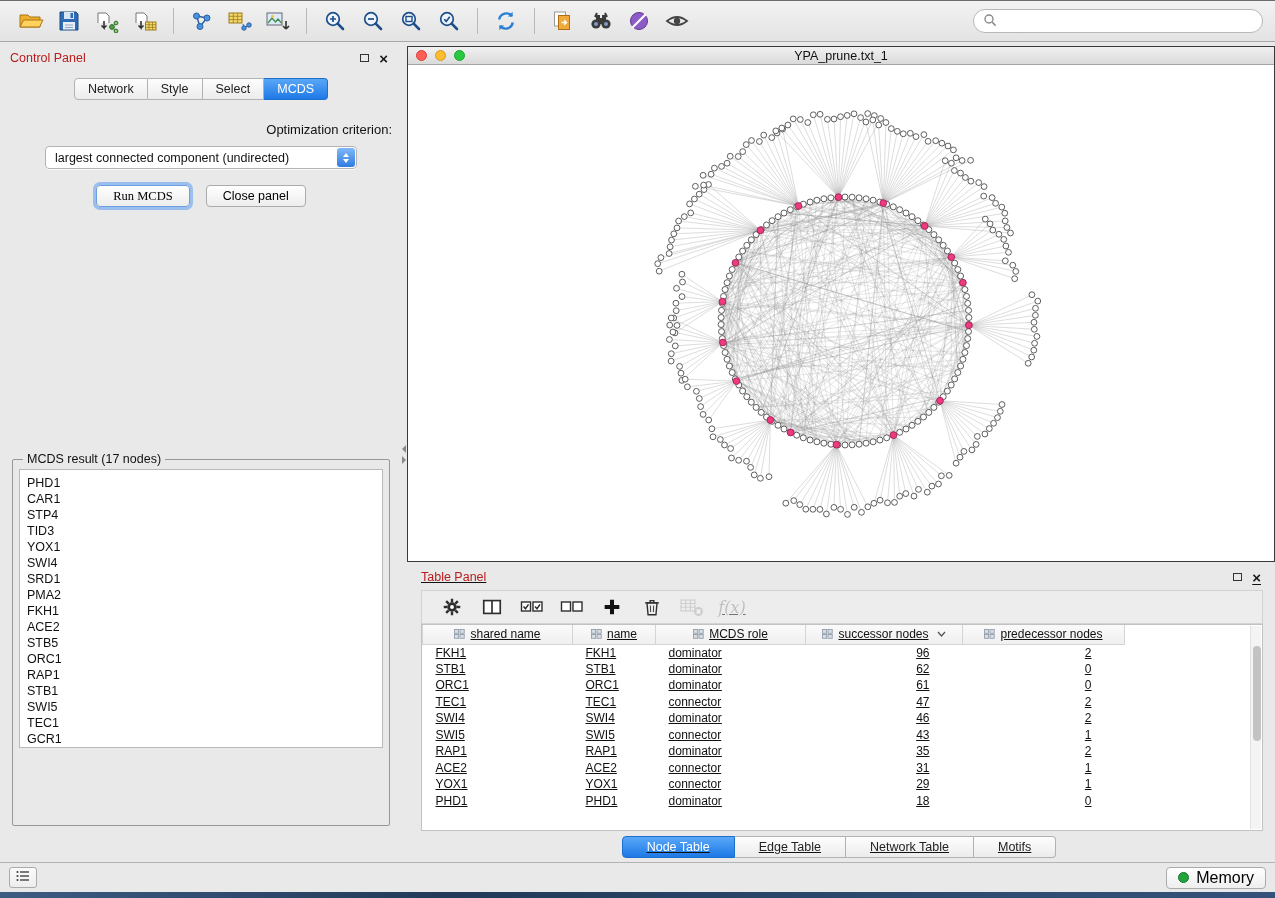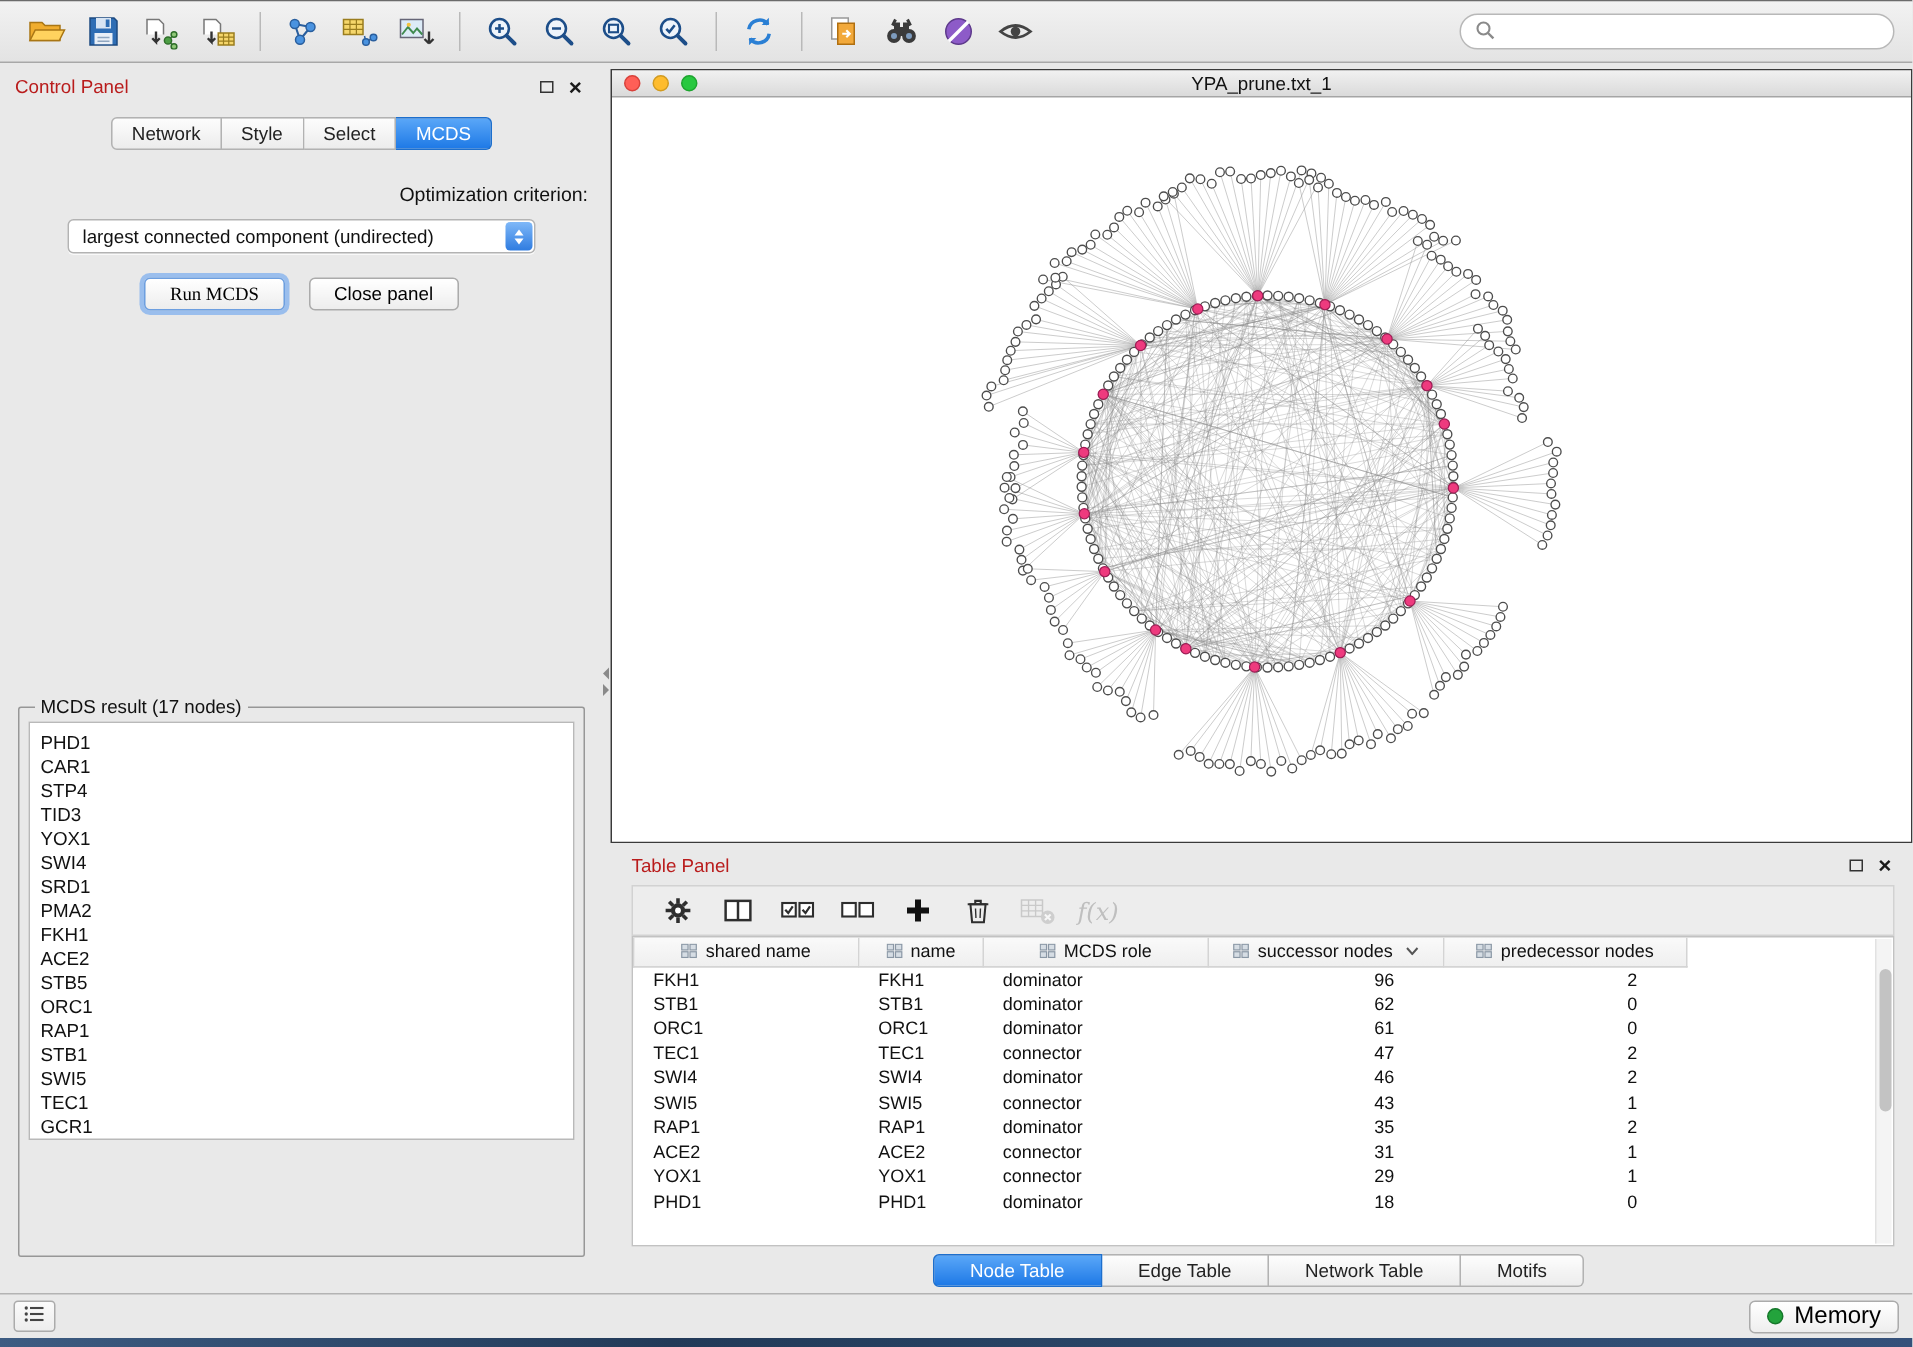--- a/index.html
+++ b/index.html
@@ -33,21 +33,21 @@
   .opt-label{text-align:right;margin-top:22px;font-size:13px;}
   .dropdown{margin:9px auto 0;width:312px;height:23px;background:#fff;border:1px solid #b3b3b3;border-radius:4px;display:flex;align-items:center;padding-left:9px;font-size:12.5px;position:relative;box-shadow:0 1px 0 rgba(255,255,255,.7);}
   .stepper{position:absolute;right:1px;top:1px;bottom:1px;width:18px;background:linear-gradient(#7fb8f8,#2f7ce0);border-radius:3px;display:flex;flex-direction:column;align-items:center;justify-content:center;gap:2px;}
   .stepper i{width:0;height:0;border-left:3.5px solid transparent;border-right:3.5px solid transparent;display:block;}
   .stepper .up{border-bottom:4px solid #fff;}
   .stepper .down{border-top:4px solid #fff;}
   .btn-row{display:flex;justify-content:center;gap:16px;margin-top:16px;}
   .btn{height:22px;padding:0 16px;background:linear-gradient(#ffffff,#ededed);border:1px solid #ababab;border-radius:4px;font-size:12.5px;font-family:"Liberation Sans",sans-serif;cursor:default;}
   .btn.focused{box-shadow:0 0 0 3px rgba(90,155,240,.55);border-color:#6d9fe0;font-family:Liberation Serif, serif;}
   .cp-spacer{flex:1;}
-  .result-box{border:1px solid #979797;border-radius:2px;height:374px;display:flex;flex-direction:column;padding:3px 6px 6px;margin:4px 2px;}
+  .result-box{border:1px solid #979797;border-radius:2px;height:374px;display:flex;flex-direction:column;padding:3px 6px 6px;margin:16px 2px;}
   .result-box legend{font-size:12.5px;padding:0 4px;margin-left:4px;}
   .result-list{flex:1;background:#fff;border:1px solid #b9b9b9;padding:5px 0 0 7px;overflow:hidden;}
   .mcds-item{font-size:12.5px;height:16px;line-height:16px;}
 
   
   .v-splitter{width:7px;flex:0 0 7px;display:flex;flex-direction:column;align-items:center;justify-content:center;gap:3px;}
   .sp-tri{width:0;height:0;display:block;}
   .sp-tri.left{border-top:4px solid transparent;border-bottom:4px solid transparent;border-right:4px solid #8a8a8a;}
   .sp-tri.right{border-top:4px solid transparent;border-bottom:4px solid transparent;border-left:4px solid #8a8a8a;}
 
@@ -57,21 +57,21 @@
   .net-titlebar{height:18px;flex:0 0 18px;background:linear-gradient(#f1f1f1,#dadada);border-bottom:1px solid #a5a5a5;display:flex;align-items:center;position:relative;}
   .tl{width:11px;height:11px;border-radius:50%;margin-left:8px;flex:0 0 11px;}
   .tl.red{background:#ff5f57;border:1px solid #d8413a;}
   .tl.yellow{background:#febc2e;border:1px solid #d29b20;}
   .tl.green{background:#28c840;border:1px solid #1da52f;}
   .net-title{position:absolute;left:0;right:0;text-align:center;font-size:12.5px;color:#111;pointer-events:none;}
   .net-canvas{flex:1;background:#fff;min-height:0;}
   #netsvg{width:100%;height:100%;display:block;}
 
   
-  .table-panel{flex:1;margin-top:5px;display:flex;flex-direction:column;background:#e9e9e9;min-height:0;padding:0 10px 0 6px;}
+  .table-panel{flex:1;margin-top:5px;display:flex;flex-direction:column;background:#e9e9e9;min-height:0;padding:0 10px 0 6px;text-decoration:underline;}
   .table-panel .panel-header{padding-left:8px;}
   .tp-toolbar{height:34px;flex:0 0 34px;background:#ededed;border:1px solid #d2d2d2;margin:3px 2px 0 8px;display:flex;align-items:center;gap:4px;padding:0 12px;}
   .tp-btn{width:36px;height:30px;border:none;background:transparent;display:flex;align-items:center;justify-content:center;cursor:default;}
   .tp-btn.disabled{opacity:.55;}
   .fx{font-family:"DejaVu Serif",serif;font-style:italic;color:#9a9a9a;font-size:16px;}
   .table-wrap{flex:1;background:#fff;border:1px solid #c2c2c2;margin:0 2px 0 8px;position:relative;overflow:hidden;min-height:0;}
   table{border-collapse:collapse;table-layout:fixed;}
   th{height:19px;background:linear-gradient(#fafafa,#efefef);border:1px solid #d4d4d4;border-top:none;font-weight:normal;font-size:12px;text-align:center;white-space:nowrap;overflow:hidden;padding:0 4px;}
   .hico{display:inline-block;vertical-align:-1px;margin-right:5px;}
   .sico{display:inline-block;margin-left:8px;vertical-align:1px;}

